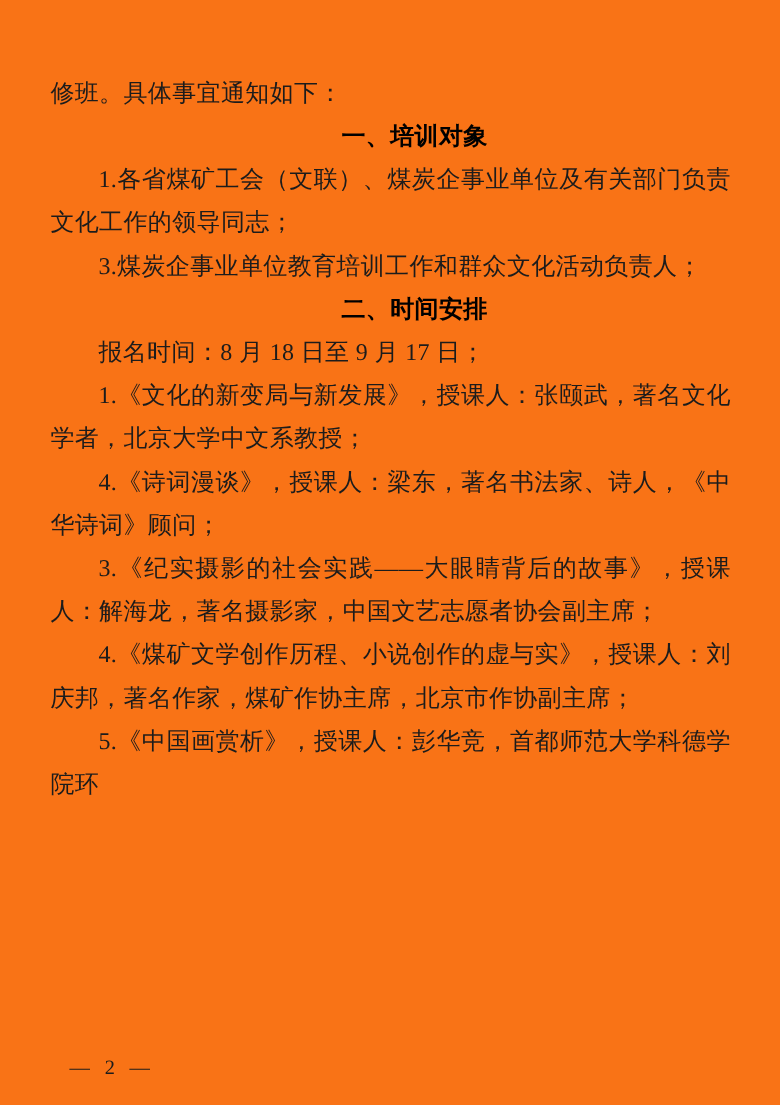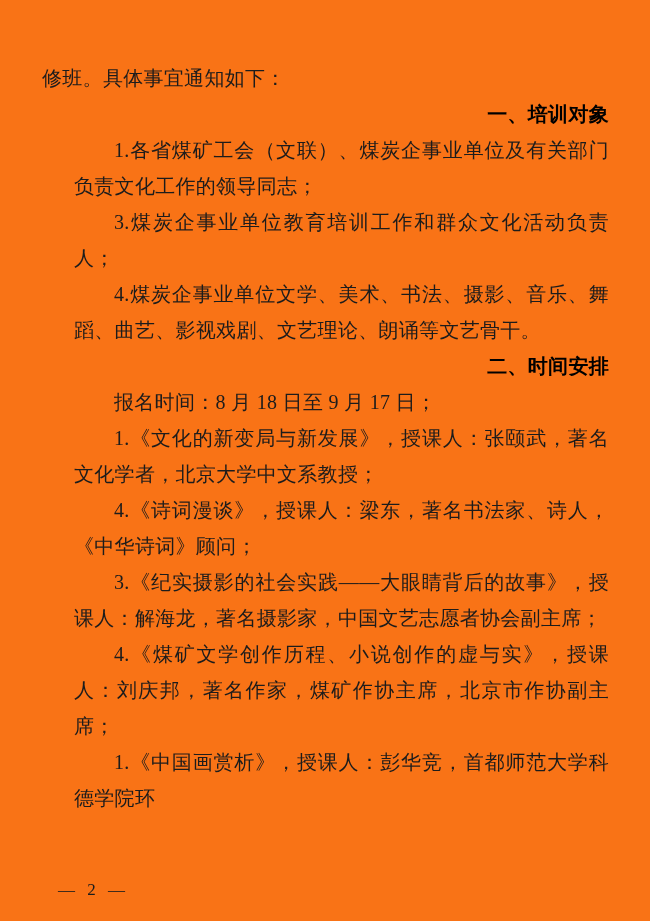--- a/index.html
+++ b/index.html
@@ -27,51 +27,49 @@
     margin: 0;
     font-size: 20px;
     line-height: 36px;
     text-align: justify;
     text-justify: inter-character;
     letter-spacing: 0.3px;
     word-break: break-all;
   }
   .content p.indent {
     text-indent: 2em;
-    margin-left: 32px;
   }
   .content p.heading {
     font-family: "Liberation Sans", "DejaVu Sans", sans-serif;
     font-weight: bold;
     color: #000000;
     text-indent: 2em;
-    text-align: right;
+    text-align: center;
   }
   .footer {
     position: absolute;
     left: 58px;
     top: 880px;
     font-size: 17px;
     letter-spacing: 4px;
     color: #1c1c1c;
     font-family: "Liberation Serif", "DejaVu Serif", serif;
   }
 </style>
 </head>
 <body>
 
 <div class="page">
   <div class="content">
     <p class="body">修班。具体事宜通知如下：</p>
     <p class="heading">一、培训对象</p>
     <p class="body indent">1.各省煤矿工会（文联）、煤炭企事业单位及有关部门负责文化工作的领导同志；</p>
     <p class="body indent">3.煤炭企事业单位教育培训工作和群众文化活动负责人；</p>
-    <p class="body indent">4.煤炭企事业单位文学、美术、书法、摄影、音乐、舞蹈、曲艺、影视戏剧、文艺理论、朗诵等文艺骨干。</p>
     <p class="heading">二、时间安排</p>
     <p class="body indent">报名时间：8 月 18 日至 9 月 17 日；</p>
     <p class="body indent">1.《文化的新变局与新发展》，授课人：张颐武，著名文化学者，北京大学中文系教授；</p>
     <p class="body indent">4.《诗词漫谈》，授课人：梁东，著名书法家、诗人，《中华诗词》顾问；</p>
     <p class="body indent">3.《纪实摄影的社会实践——大眼睛背后的故事》，授课人：解海龙，著名摄影家，中国文艺志愿者协会副主席；</p>
     <p class="body indent">4.《煤矿文学创作历程、小说创作的虚与实》，授课人：刘庆邦，著名作家，煤矿作协主席，北京市作协副主席；</p>
-    <p class="body indent">1.《中国画赏析》，授课人：彭华竞，首都师范大学科德学院环</p>
+    <p class="body indent">5.《中国画赏析》，授课人：彭华竞，首都师范大学科德学院环</p>
   </div>
   <div class="footer">— 2 —</div>
 </div>
 
 </body></html>

